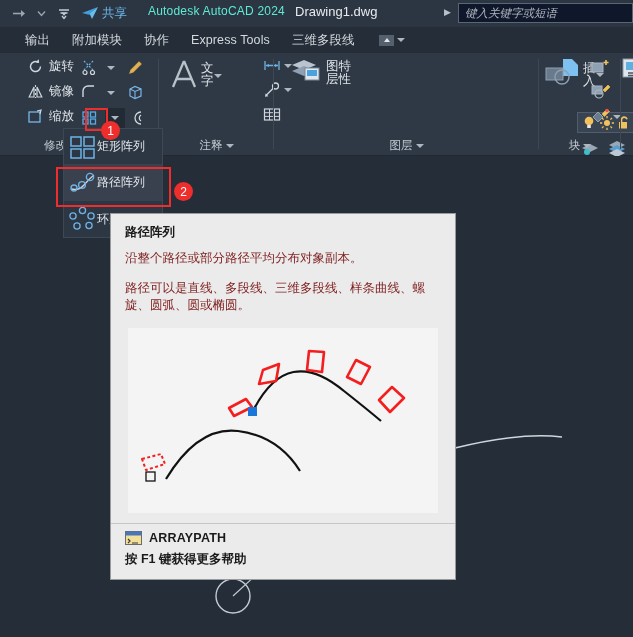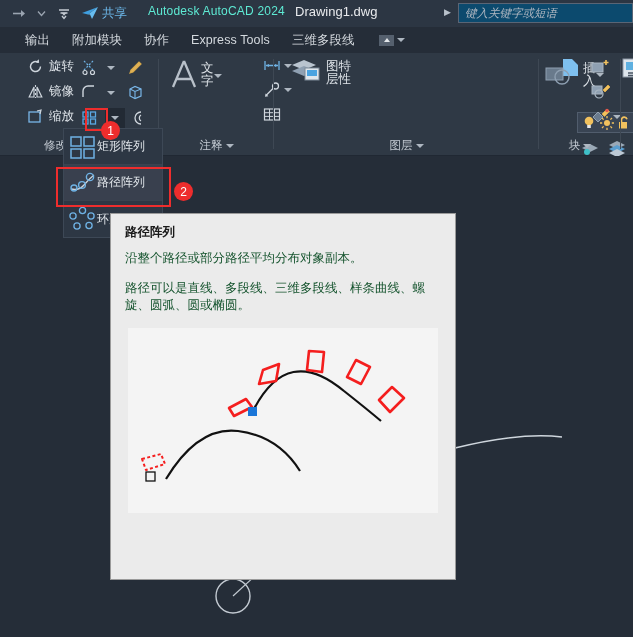--- a/index.html
+++ b/index.html
@@ -27,21 +27,21 @@
     position: absolute; left: 148px; top: 4px;
     color: #5eead4; font-size: 12px; letter-spacing: .2px;
   }
   .doc-txt {
     position: absolute; left: 295px; top: 4px;
     color: #e8eaed; font-size: 13px;
   }
   .tb-arrow { position: absolute; left: 444px; top: 7px; color: #b9c2cc; font-size: 9px; }
   .searchbox {
     position: absolute; left: 458px; top: 3px; width: 175px; height: 20px;
-    background: #0c4a6e; border: 1px solid #5a6575;
+    background: #0f172a; border: 1px solid #5a6575;
     display: flex; align-items: center; padding-left: 6px;
   }
   .searchbox span {
     color: #aeb6c0; font-size: 11.5px; font-style: italic;
   }
 
   
   .tabstrip {
     position: absolute; left: 0; top: 27px; width: 633px; height: 26px;
     background: #252d38;
@@ -128,21 +128,21 @@
     z-index: 45; font-family: "Liberation Sans", sans-serif;
   }
 
   
   .tooltip {
     position: absolute; left: 110px; top: 213px; width: 346px; height: 367px;
     background: #ebebeb; border: 1px solid #9a9a9a; z-index: 50;
     display: flex; flex-direction: column;
   }
   .tt-title { color: #1a1a1a; font-size: 12.5px; font-weight: bold; margin: 10px 0 0 14px; }
-  .tt-p { color: #14532d; font-size: 12.5px; margin: 9px 14px 0 14px; line-height: 17px; }
+  .tt-p { color: #7f1d1d; font-size: 12.5px; margin: 9px 14px 0 14px; line-height: 17px; }
   .tt-img {
     margin: 14px 17px 0 17px; height: 185px; background: #f4f4f4;
     position: relative; overflow: hidden;
   }
   .tt-foot { margin-top: auto; border-top: 1px solid #c6c6c6; padding: 7px 14px 11px 14px; }
   .tt-cmd { display: flex; align-items: center; gap: 7px; }
   .tt-cmd .cmdtxt { color: #1a1a1a; font-size: 12.5px; font-weight: bold; letter-spacing: .2px; }
   .tt-help { color: #1a1a1a; font-size: 12.5px; font-weight: bold; margin-top: 6px; }
 </style>
 </head>
@@ -569,15 +569,28 @@
           <path d="M264 59 L276 70 L262 84 L251 72 Z"></path>
         </g>
 
         <rect x="120" y="79" width="9" height="9" fill="#1a76d8"></rect>
 
         <path d="M14 131 L33 126 L37 136 L18 142 Z" stroke="#f41e1e" stroke-width="2" stroke-dasharray="3 2.4" fill="none" stroke-linejoin="round"></path>
         <rect x="18" y="144" width="9" height="9" stroke="#111" stroke-width="1.3" fill="none"></rect>
       </svg>
     </div>
 
+    <div class="tt-foot">
+      <div class="tt-cmd">
+        <span class="ico">
+          <svg width="17" height="14" viewBox="0 0 17 14">
+              <rect x="0.5" y="0.5" width="16" height="13" fill="#f2df9a" stroke="#6b6b6b"></rect>
+              <rect x="0.5" y="0.5" width="16" height="4" fill="#4a76b8"></rect>
+              <path d="M3 8l2 2-2 2M7 12h6" stroke="#3a3a3a" stroke-width="1.2" fill="none"></path>
+            </svg>
+        </span>
+        <span class="cmdtxt">ARRAYPATH</span>
+      </div>
+      <div class="tt-help">按 F1 键获得更多帮助</div>
+    </div>
   </div>
 
 </div>
 
 </body></html>

